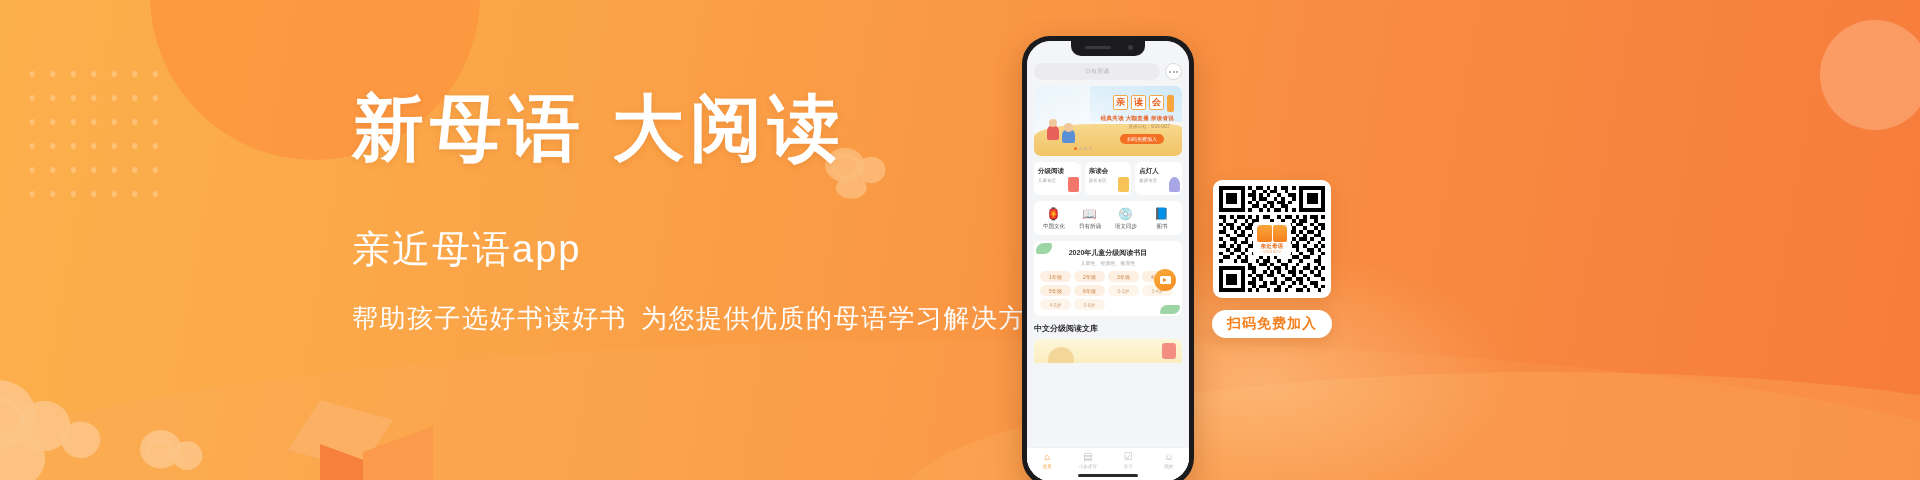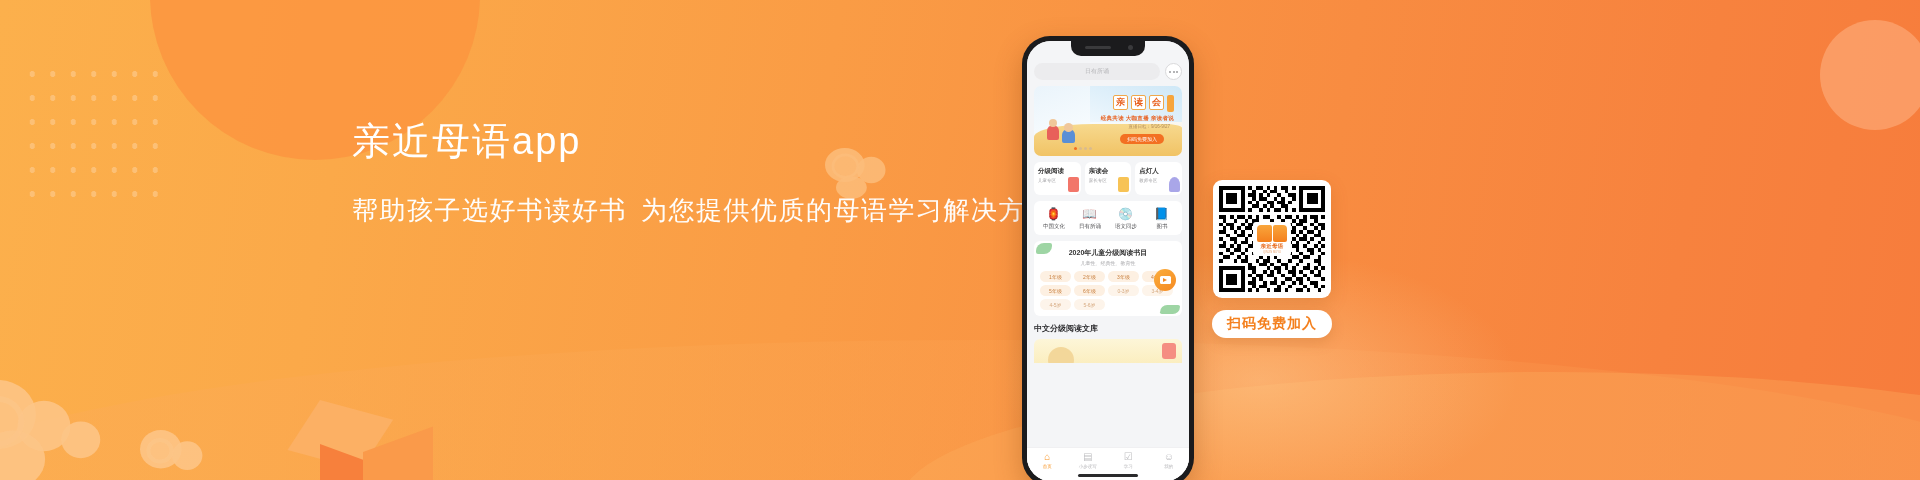--- a/index.html
+++ b/index.html
@@ -57,21 +57,21 @@
     transform:skewY(-20deg);transform-origin:left top;}
   
   .text-block{position:absolute;left:352px;top:92px;}
   .headline{
     font-family:"Liberation Serif","DejaVu Serif",serif;
     font-size:72px;font-weight:700;color:#ffffff;letter-spacing:6px;
     line-height:1.05;text-shadow:0 2px 6px rgba(180,80,10,.18);white-space:nowrap;
   }
   .headline .gap{display:inline-block;width:26px;}
   .subtitle{
-    margin-top:24px;font-size:38px;color:#ffffff;letter-spacing:2px;
+    margin-top:56px;font-size:38px;color:#ffffff;letter-spacing:2px;
     font-weight:400;white-space:nowrap;
   }
   .tagline{
     margin-top:26px;font-size:26px;color:#ffffff;letter-spacing:1.5px;
     font-weight:400;white-space:nowrap;opacity:.98;
   }
   .tagline .sp{display:inline-block;width:14px;}
   
   .phone{
     position:absolute;left:1022px;top:36px;width:172px;height:450px;
@@ -235,20 +235,23 @@
     <span class="ring" style="left:12px;top:10px;width:50px;height:46px;"></span>
   </div>
 
   <div class="cube">
     <div class="top"></div>
       <div class="left"></div>
       <div class="right"></div>
   </div>
 
   <div class="text-block">
+    <div class="headline">
+      <span>新母语</span><span class="gap"></span><span>大阅读</span>
+    </div>
     <div class="subtitle">亲近母语app</div>
     <div class="tagline">
       <span>帮助孩子选好书读好书</span><span class="sp"></span><span>为您提供优质的母语学习解决方案</span>
     </div>
   </div>
 
   <div class="phone">
     <div class="phone-inner">
       <div class="notch">
           <i></i>

